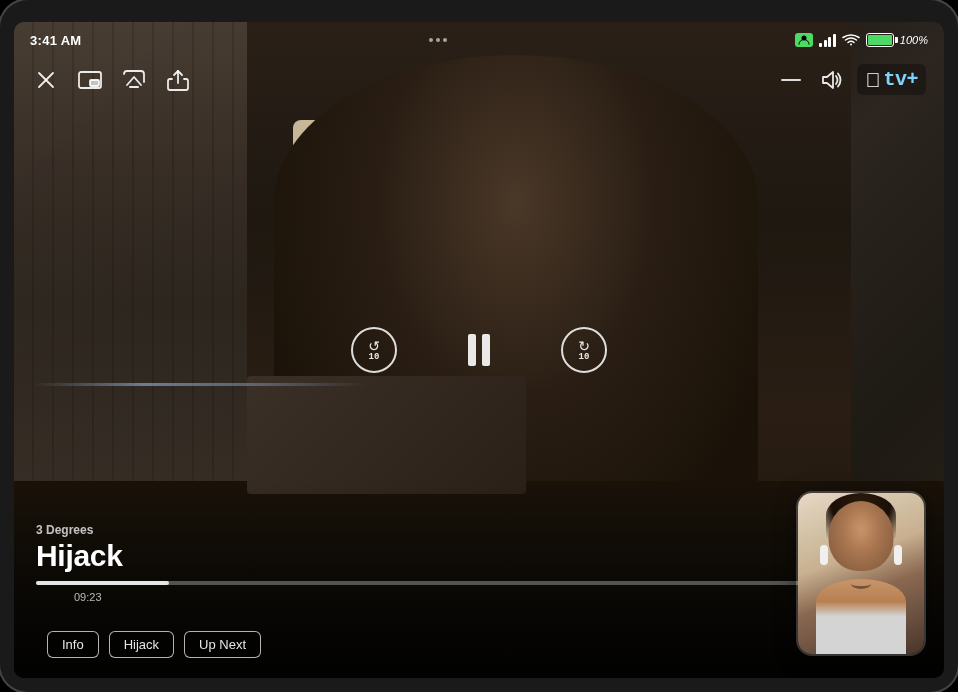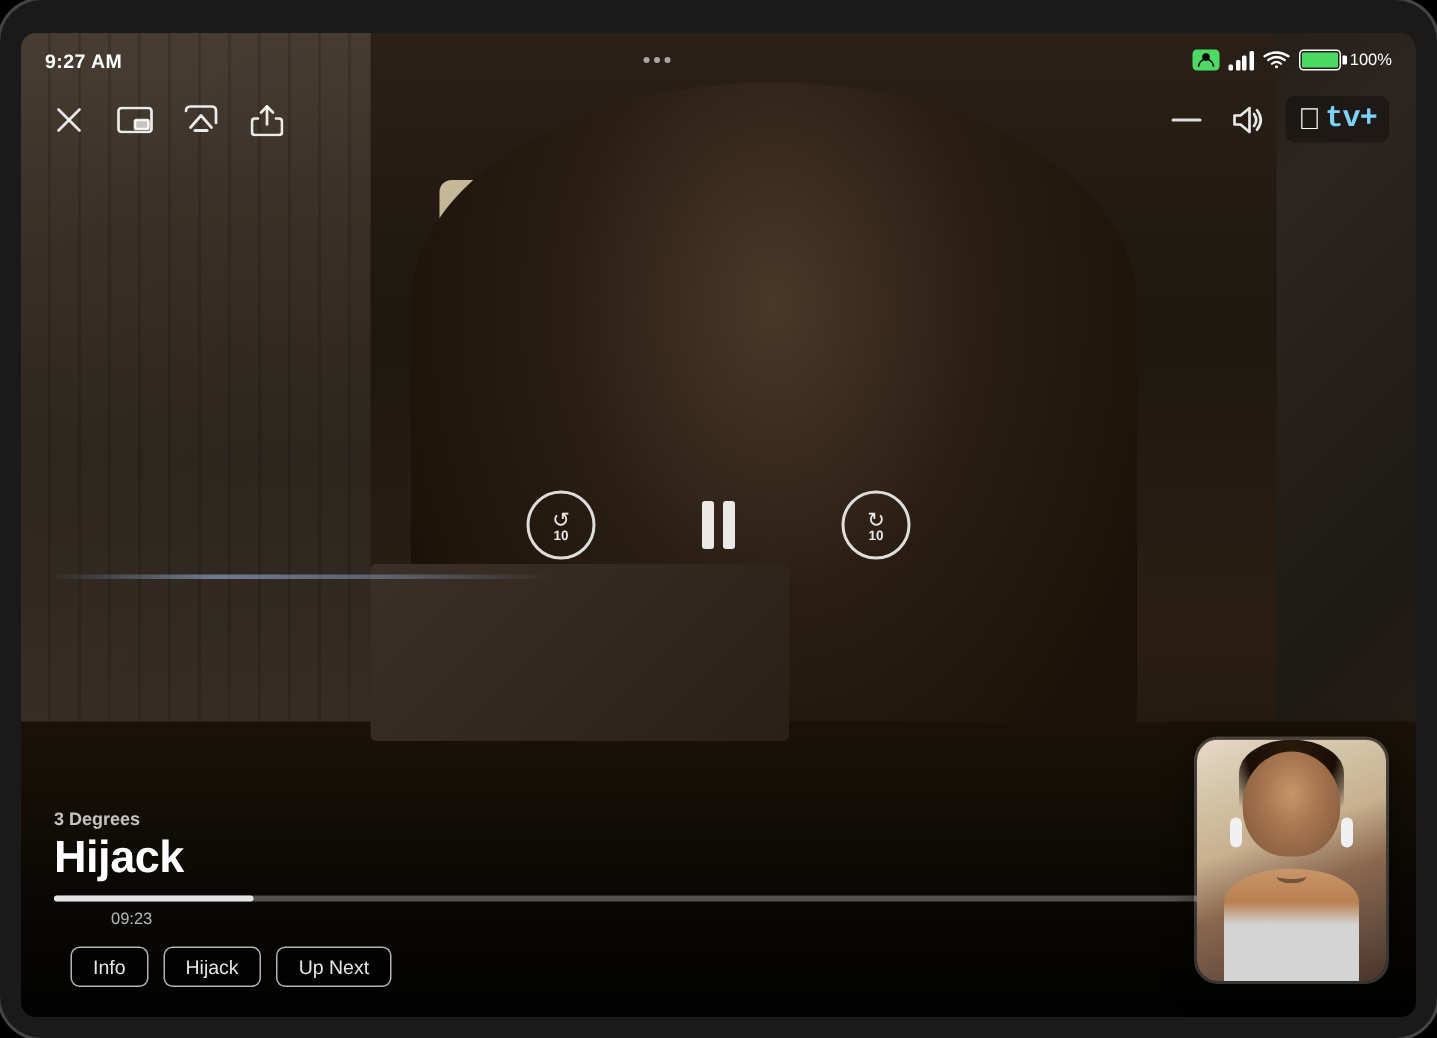--- a/index.html
+++ b/index.html
@@ -148,20 +148,21 @@
       width: 4px;
       height: 4px;
       border-radius: 50%;
       background: rgba(255,255,255,0.6);
     }
 
     .status-right {
       display: flex;
       align-items: center;
       gap: 6px;
+      font-style: italic;
     }
 
     .battery-icon {
       display: flex;
       align-items: center;
       gap: 3px;
     }
 
     .battery-bar {
       width: 28px;
@@ -308,20 +309,21 @@
       font-size: 14px;
       color: rgba(255,255,255,0.9);
       line-height: 1;
     }
 
     .skip-num {
       font-size: 9px;
       color: rgba(255,255,255,0.9);
       font-weight: 600;
       line-height: 1;
+      font-family: Liberation Mono, monospace;
     }
 
     .pause-btn {
       width: 44px;
       height: 44px;
       display: flex;
       align-items: center;
       justify-content: center;
       gap: 6px;
       cursor: pointer;
@@ -374,21 +376,21 @@
     .progress-fill {
       height: 100%;
       background: rgba(255,255,255,0.85);
       border-radius: 2px;
       width: 15%;
     }
 
     .time-text {
       font-size: 11px;
       color: rgba(255,255,255,0.7);
-      margin-bottom: 12px;
+      margin-bottom: 28px;
       padding-left: 38px;
     }
 
     .action-buttons {
       display: flex;
       gap: 10px;
       padding-left: 11px;
     }
 
     .action-btn {
@@ -525,21 +527,21 @@
       <div class="scene-left"></div>
       <div class="scene-person"></div>
       <div class="scene-seat"></div>
       <div class="scene-figure"></div>
       <div class="scene-floor"></div>
       <div class="scene-equipment"></div>
       <div class="window-light"></div>
     </div>
 
     <div class="status-bar">
-      <div class="status-time">9:27 AM</div>
+      <div class="status-time">3:41 AM</div>
       <div class="status-center">
         <div class="status-dot"></div>
         <div class="status-dot"></div>
         <div class="status-dot"></div>
       </div>
       <div class="status-right">
         <div class="person-icon">
           <svg width="12" height="10" viewBox="0 0 12 10">
             <circle cx="6" cy="3" r="2.5" fill="#000"></circle>
             <path d="M1 9.5c0-2.8 2.2-5 5-5s5 2.2 5 5" stroke="#000" stroke-width="1" fill="none"></path>

